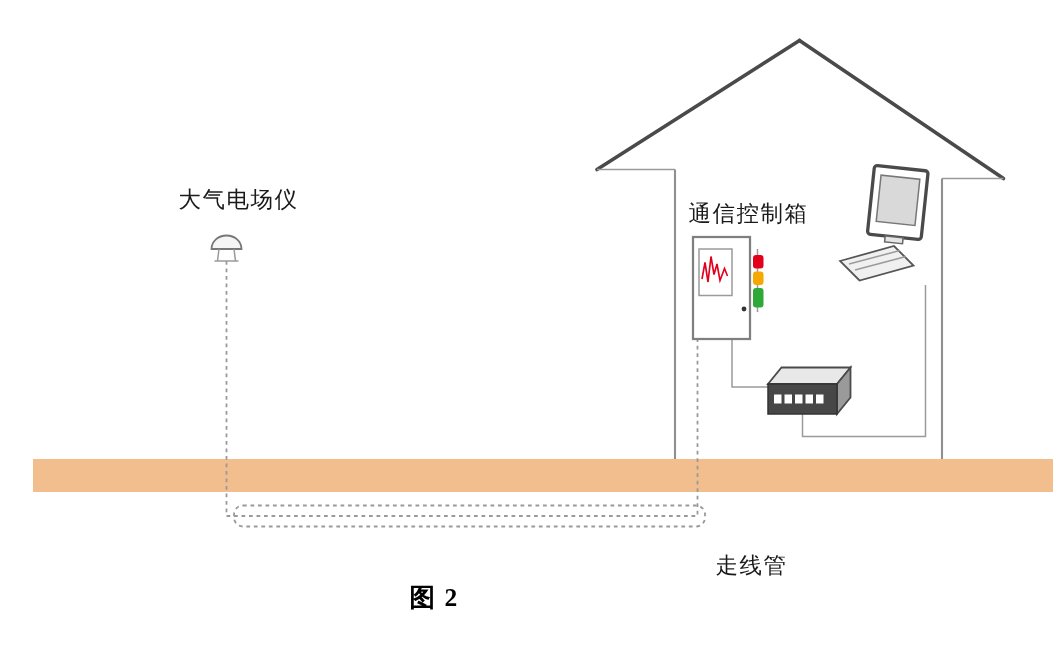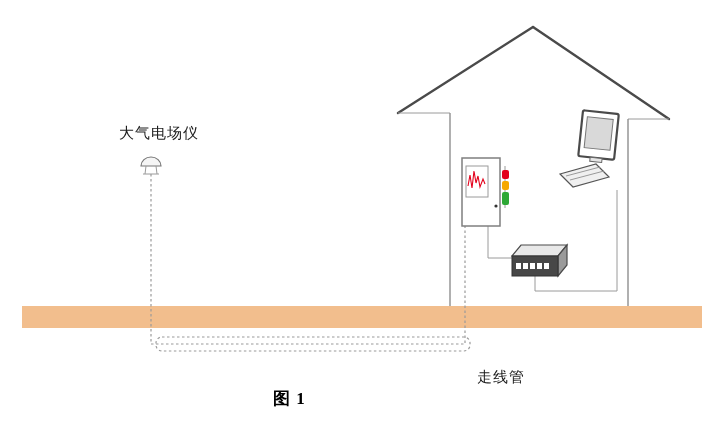--- a/index.html
+++ b/index.html
@@ -97,18 +97,19 @@
       <rect x="516" y="263" width="5" height="6" fill="#ffffff"></rect>
       <rect x="523" y="263" width="5" height="6" fill="#ffffff"></rect>
       <rect x="530" y="263" width="5" height="6" fill="#ffffff"></rect>
       <rect x="537" y="263" width="5" height="6" fill="#ffffff"></rect>
       <rect x="544" y="263" width="5" height="6" fill="#ffffff"></rect>
     </g>
   </svg>
 
   <div class="label" style="left:119px;top:124px;">大气电场仪</div>
 
+  <div class="label" style="left:459px;top:133px;">通信控制箱</div>
 
   <div class="label" style="left:477px;top:368px;">走线管</div>
 
-  <div class="caption" style="left:273px;top:387px;">图 1</div>
+  <div class="caption" style="left:273px;top:387px;">图 2</div>
 
 </div>
 
 </body></html>

